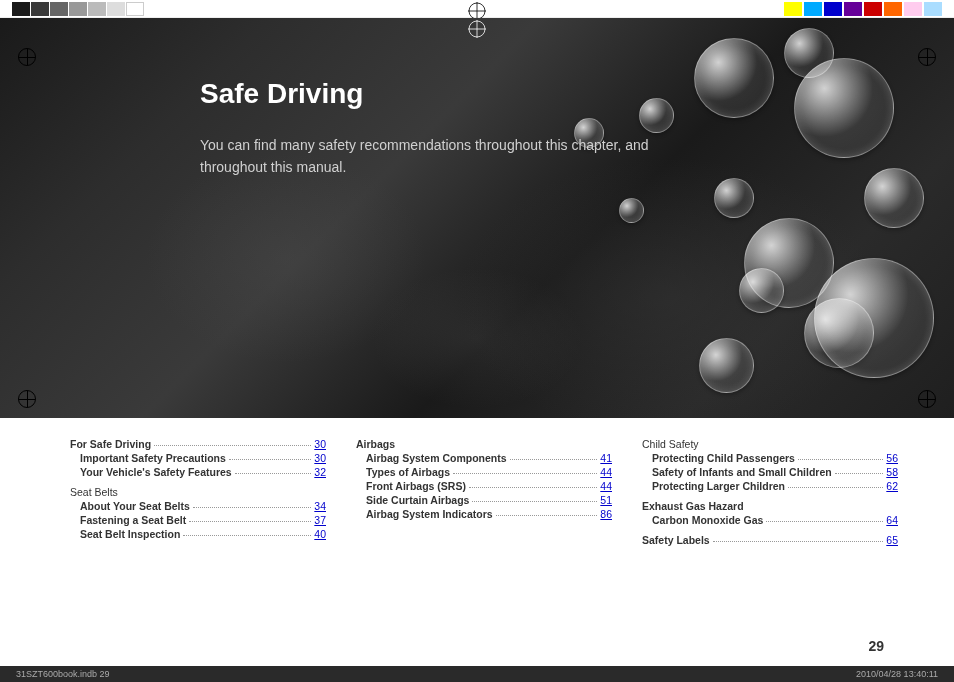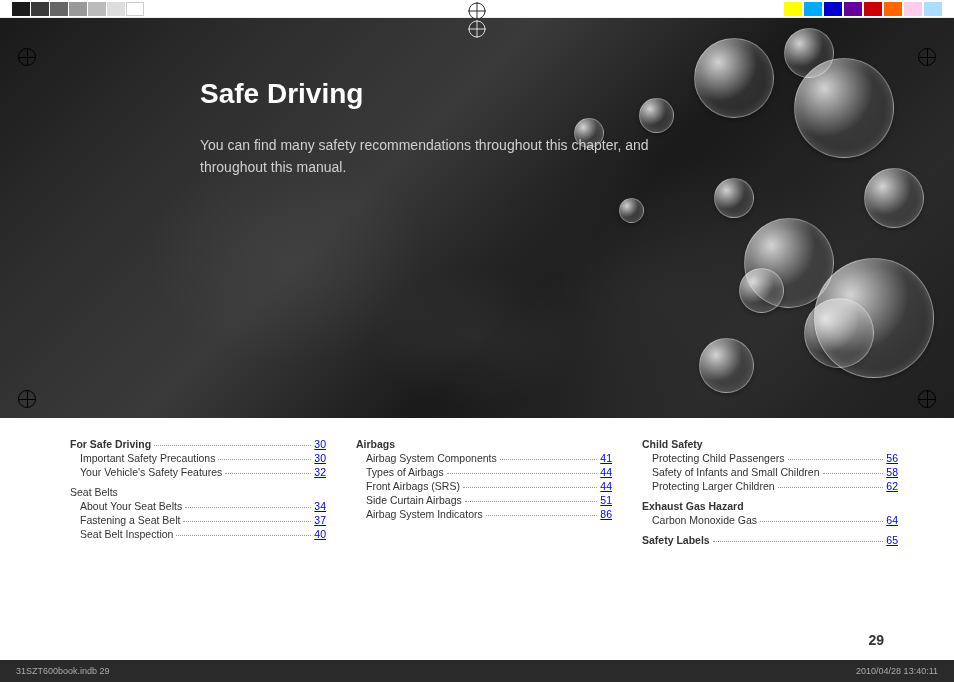--- a/index.html
+++ b/index.html
@@ -144,20 +144,21 @@
       color: #333;
     }
 
     .toc-item-indent {
       padding-left: 10px;
     }
 
     .toc-item-label {
       white-space: nowrap;
       font-size: 10.5px;
+      font-weight: bold;
     }
 
     .toc-item-dots {
       flex: 1;
       border-bottom: 1px dotted #999;
       margin: 0 3px;
       min-width: 10px;
       position: relative;
       top: -2px;
     }
@@ -179,21 +180,21 @@
       bottom: 12px;
       right: 70px;
       font-size: 14px;
       font-weight: bold;
       color: #333;
     }
 
     
     .footer-bar {
       background: #2a2a2a;
-      height: 22px;
+      height: 16px;
       display: flex;
       align-items: center;
       padding: 0 16px;
       flex-shrink: 0;
     }
 
     .footer-text {
       color: #aaa;
       font-size: 9px;
     }
@@ -360,21 +361,21 @@
         </div>
         <div class="toc-item toc-item-indent">
           <span class="toc-item-label">Airbag System Indicators</span>
           <span class="toc-item-dots"></span>
           <span class="toc-item-page">86</span>
         </div>
       </div>
 
       <div class="toc-column">
         <div class="toc-item">
-          <span class="toc-item-label" style="font-weight:bold">Child Safety</span>
+          <span class="toc-item-label" style="font-weight:normal">Child Safety</span>
         </div>
         <div class="toc-item toc-item-indent">
           <span class="toc-item-label">Protecting Child Passengers</span>
           <span class="toc-item-dots"></span>
           <span class="toc-item-page">56</span>
         </div>
         <div class="toc-item toc-item-indent">
           <span class="toc-item-label">Safety of Infants and Small Children</span>
           <span class="toc-item-dots"></span>
           <span class="toc-item-page">58</span>

